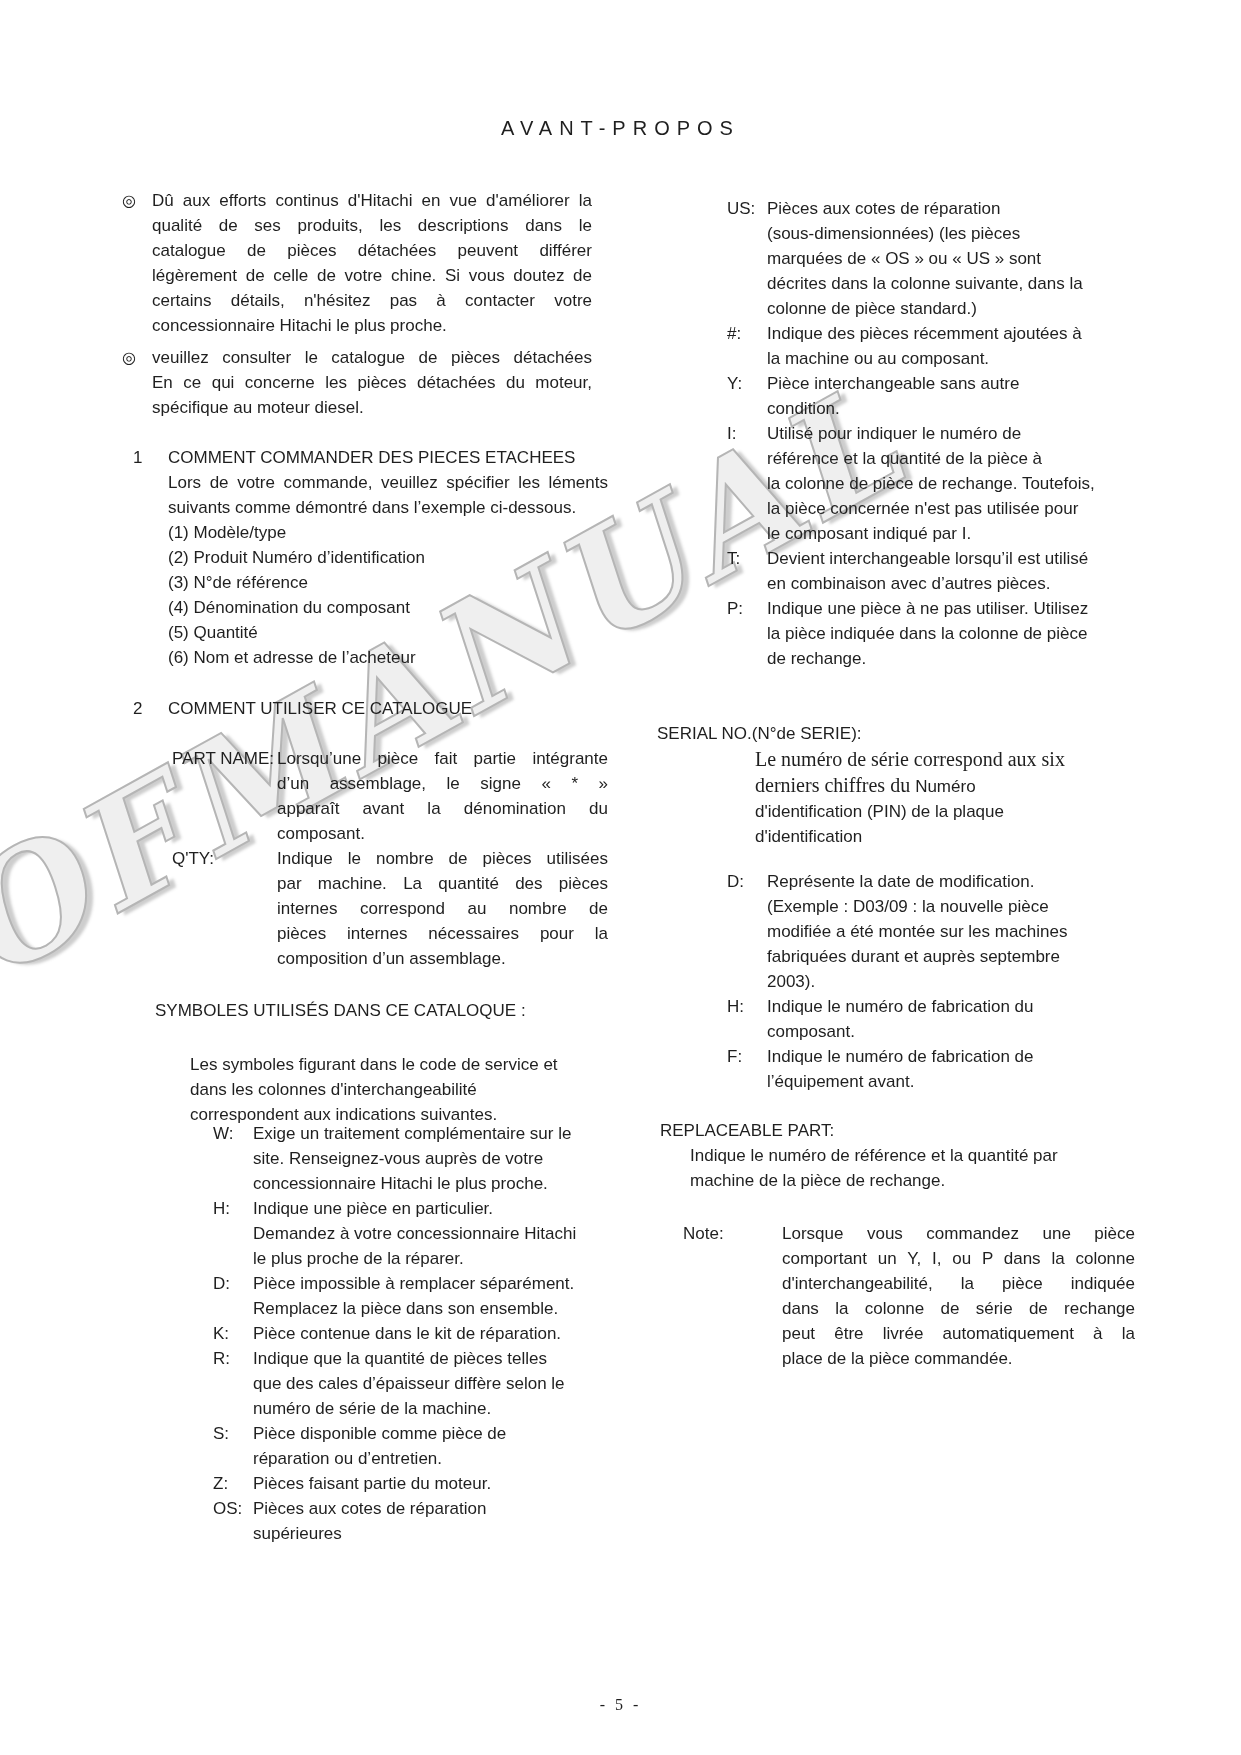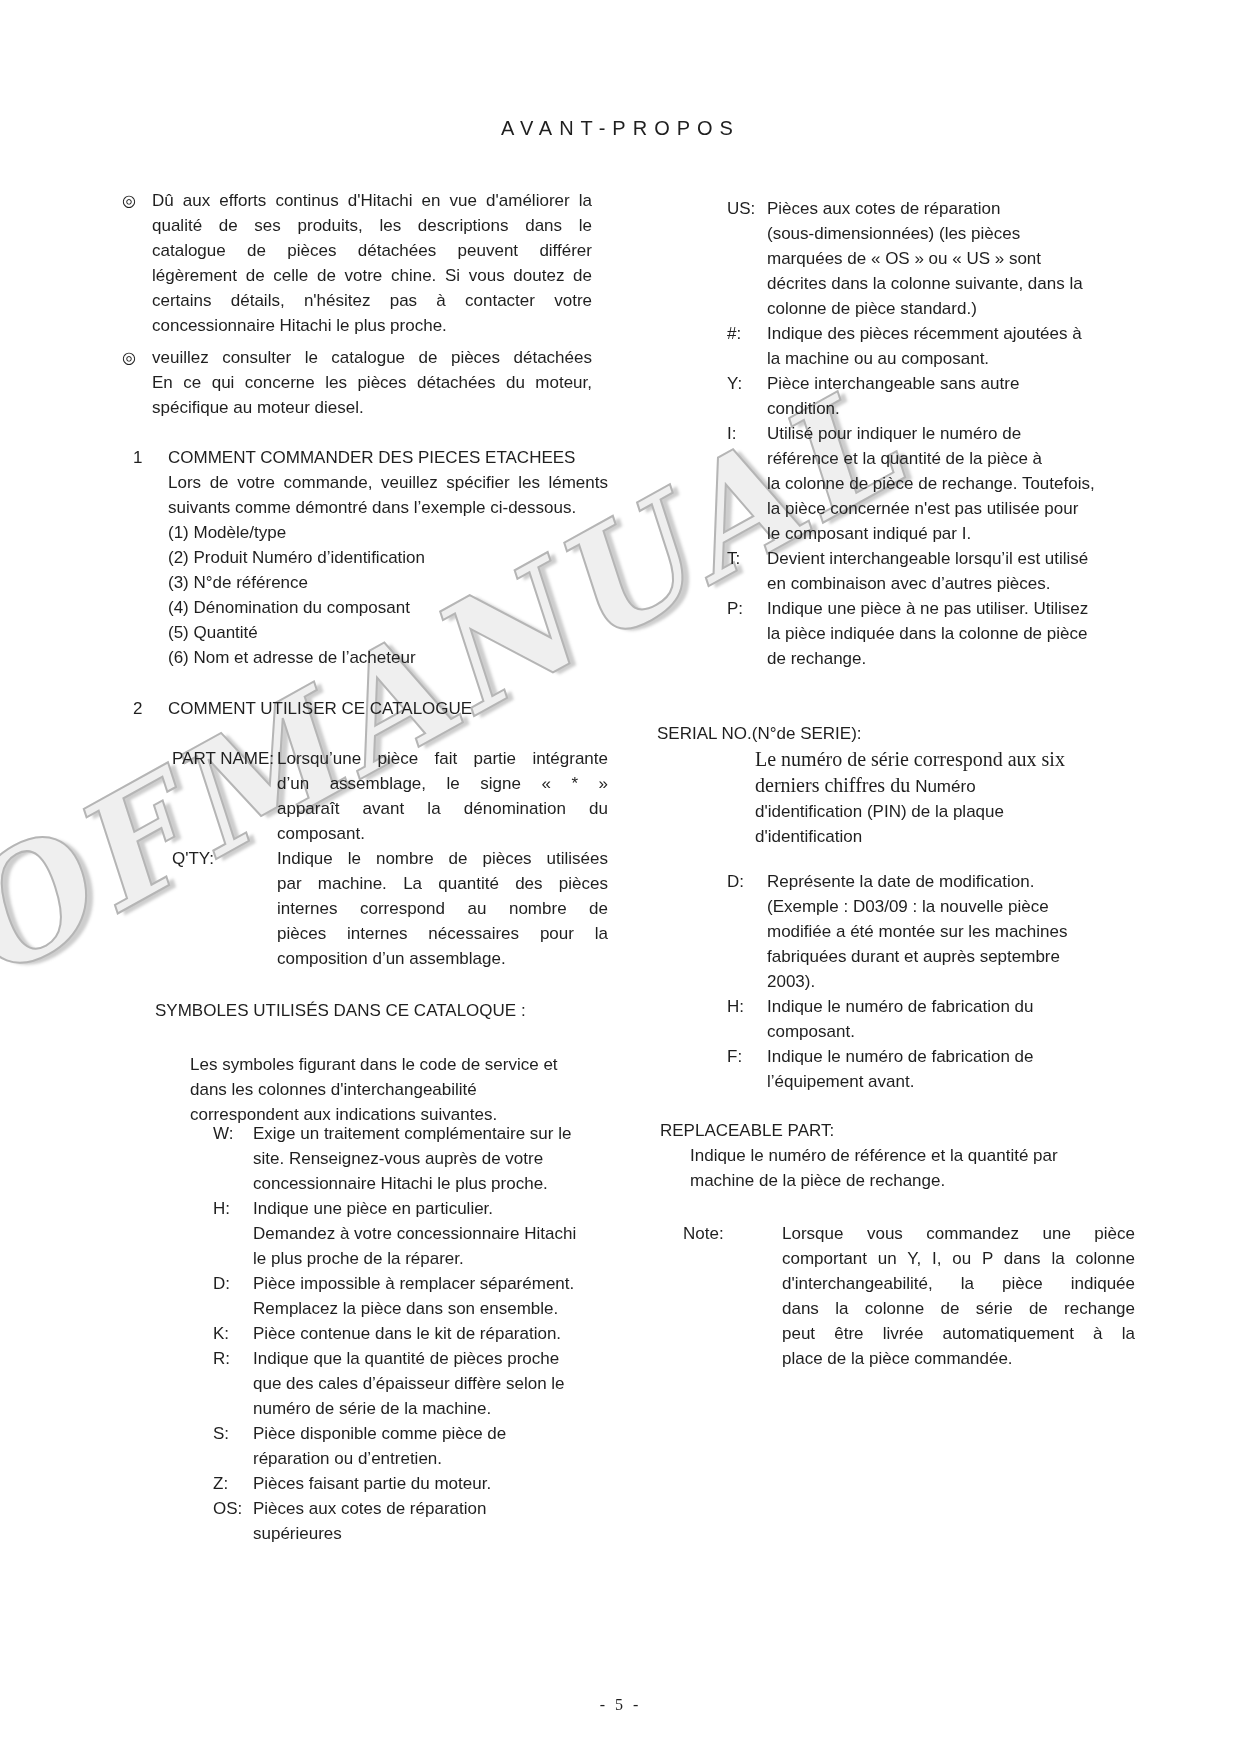--- a/index.html
+++ b/index.html
@@ -178,21 +178,21 @@
     </div>
     <div class="sym">
       <div class="sym-code">K:</div>
       <div class="sym-desc">
           <div class="tline">Pièce contenue dans le kit de réparation.</div>
         </div>
     </div>
     <div class="sym">
       <div class="sym-code">R:</div>
       <div class="sym-desc">
-          <div class="tline">Indique que la quantité de pièces proche</div>
+          <div class="tline">Indique que la quantité de pièces telles</div>
           <div class="tline">que des cales d’épaisseur diffère selon le</div>
           <div class="tline">numéro de série de la machine.</div>
         </div>
     </div>
     <div class="sym">
       <div class="sym-code">S:</div>
       <div class="sym-desc">
           <div class="tline">Pièce disponible comme pièce de</div>
           <div class="tline">réparation ou d’entretien.</div>
         </div>

